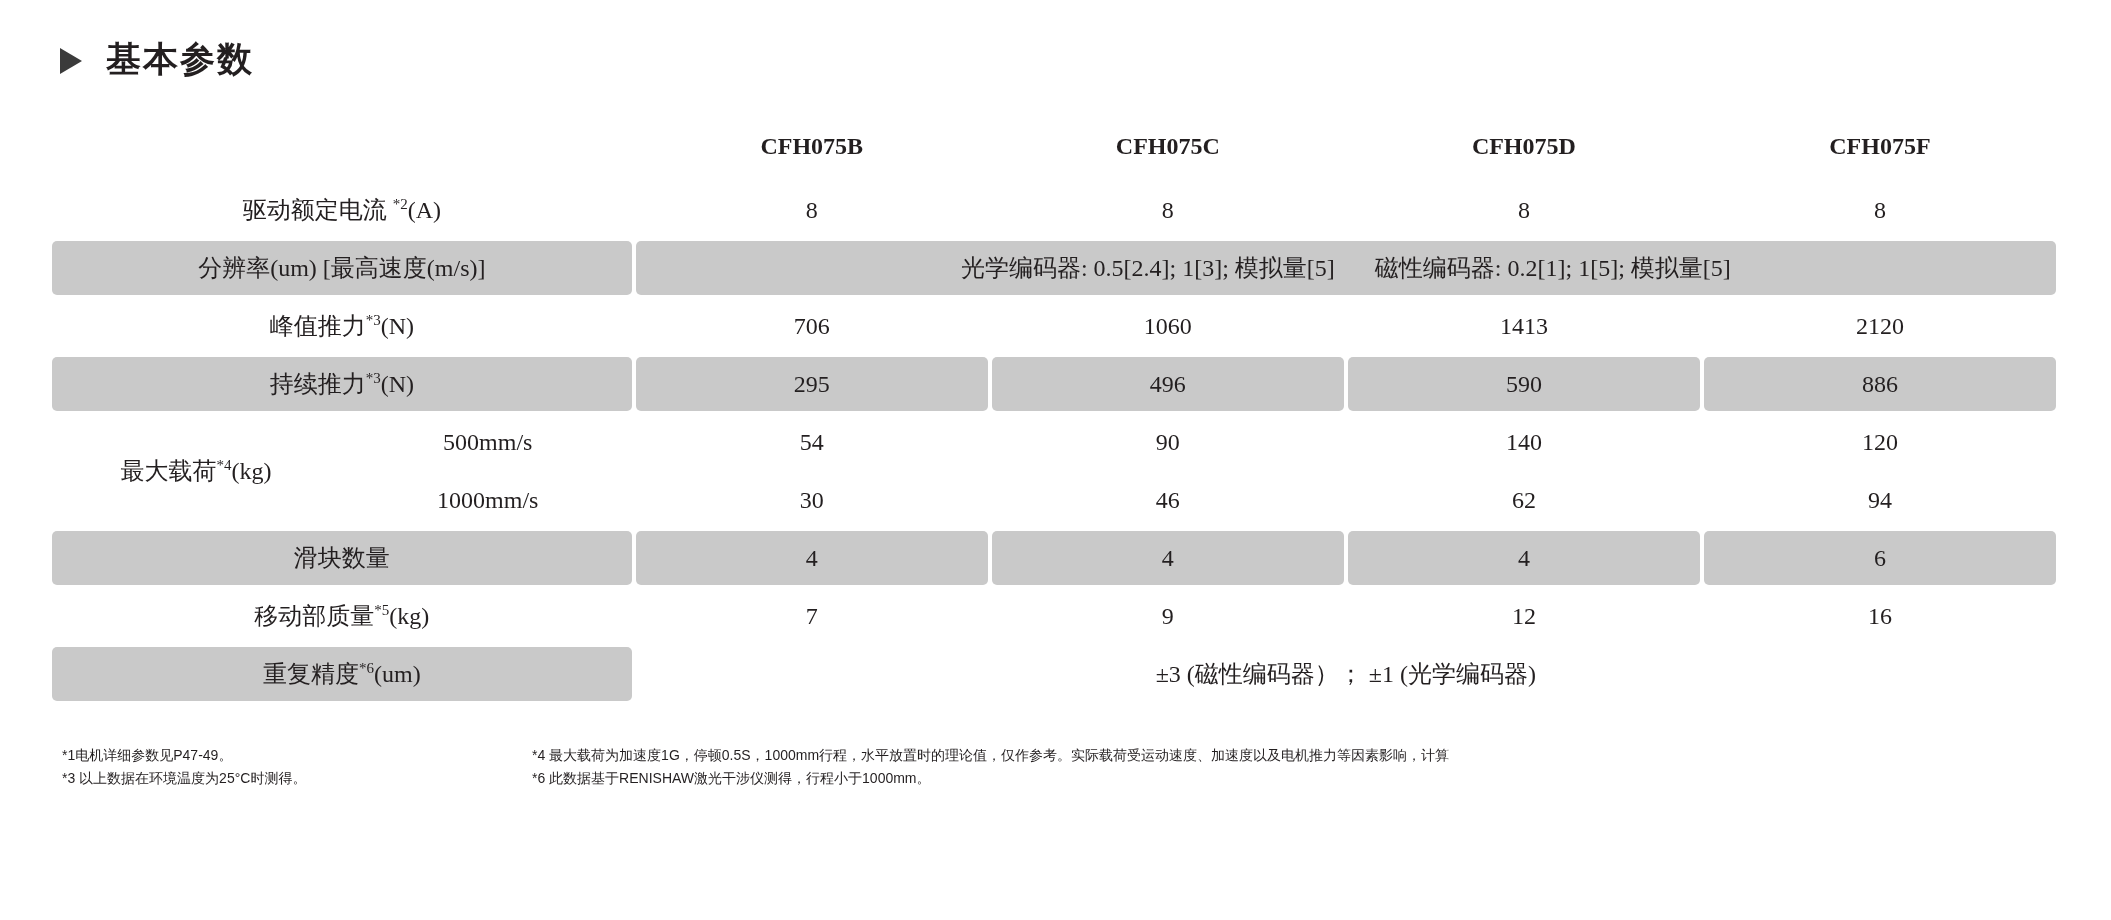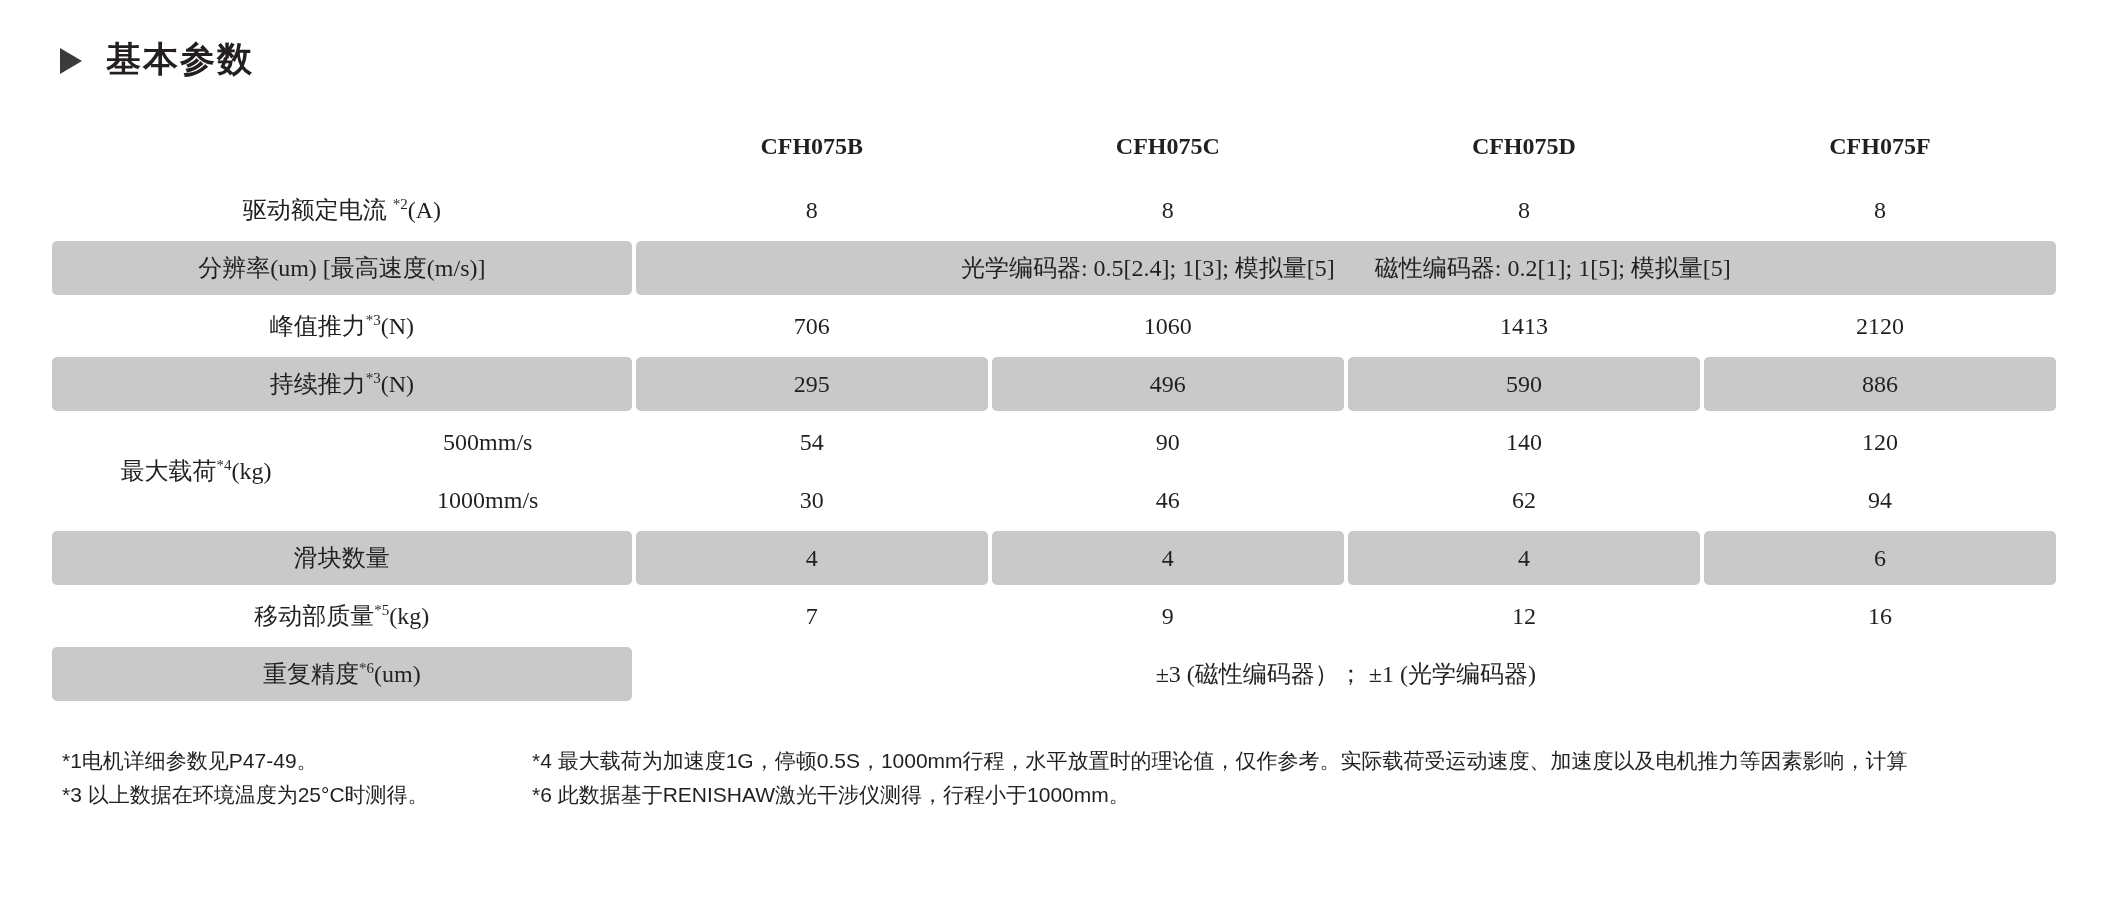--- a/index.html
+++ b/index.html
@@ -157,21 +157,21 @@
     vertical-align: middle;
   }
 
   
   .notes {
     position: absolute;
     left: 48px;
     right: 48px;
     top: 744px;
     display: flex;
-    font-size: 21px;
+    font-size: 14px;
     line-height: 1.62;
     color: #231f20;
   }
   .notes-col-a {
     width: 470px;
     padding-left: 14px;
     flex: none;
   }
   .notes-col-b {
     flex: 1;

